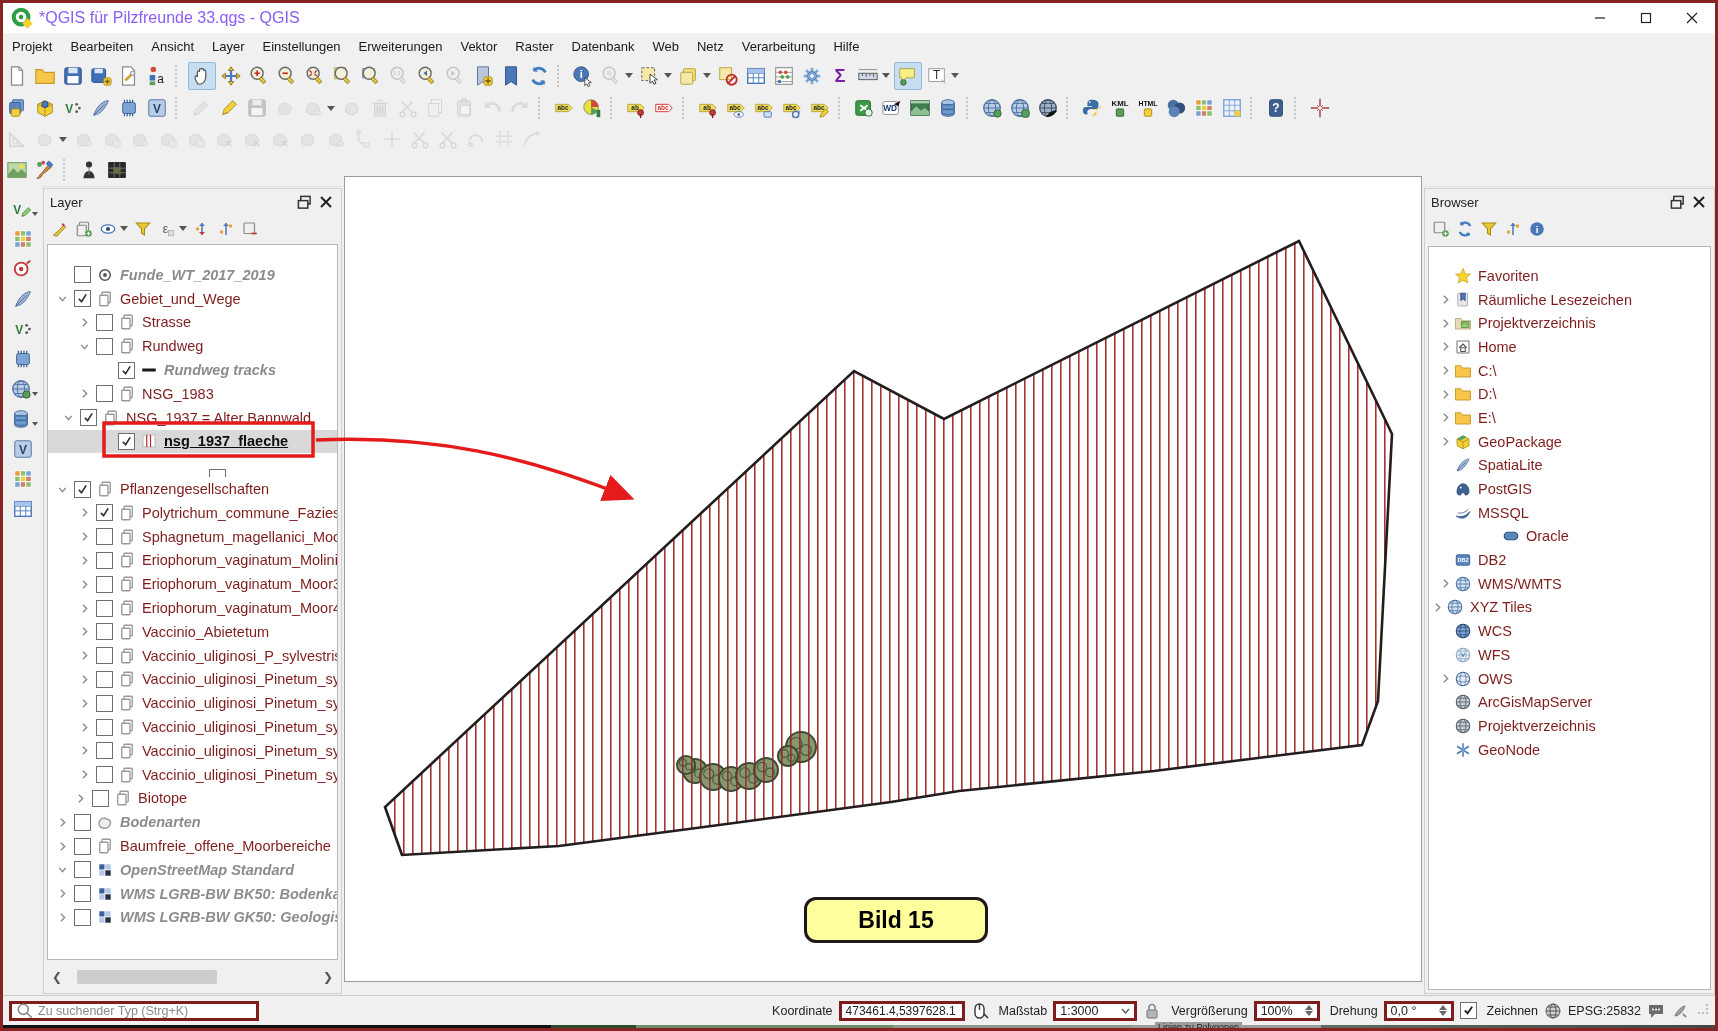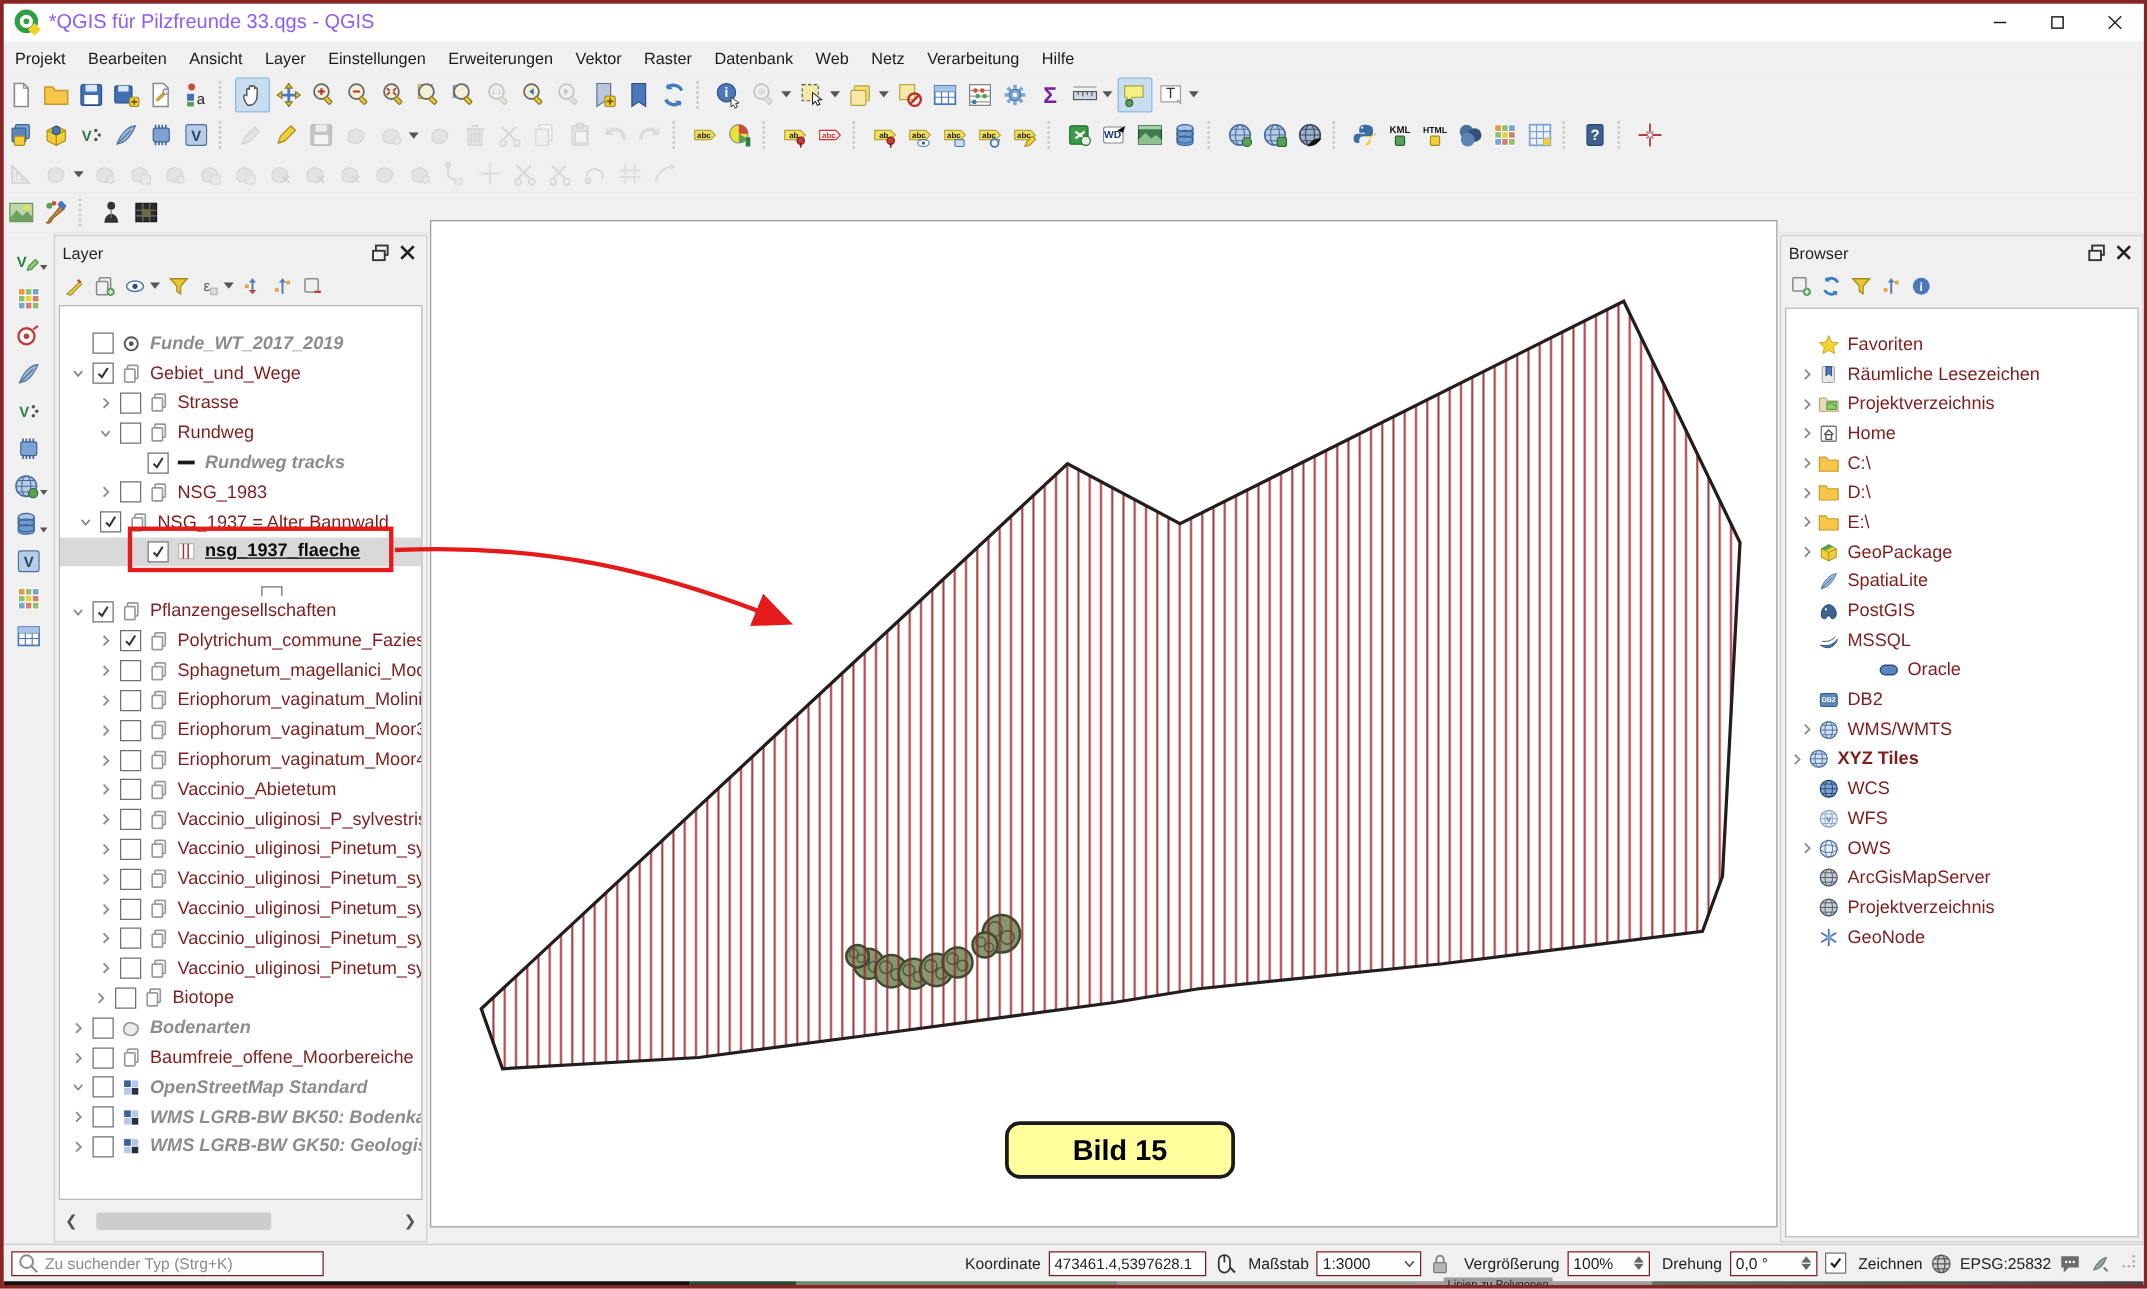--- a/index.html
+++ b/index.html
@@ -60,21 +60,21 @@
   .harrow{width:20px;height:20px;display:flex;align-items:center;justify-content:center;color:#555;font-size:12px;}
   .hthumb{height:14px;width:140px;background:#cdcdcd;border-radius:2px;margin-left:10px;}
   .hspace{flex:1;}
   
   .map-canvas{position:absolute;left:341px;top:173px;width:1078px;height:806px;background:#fff;border:1px solid #9c9c9c;box-sizing:border-box;}
   .bild-label{position:absolute;left:459px;top:720px;width:178px;height:40px;background:#ffff9e;border:3px solid #1a1a1a;
               border-radius:12px;display:flex;align-items:center;justify-content:center;font-size:23px;font-weight:bold;color:#000;}
   
   .statusbar{position:absolute;left:0;top:992px;width:100%;height:30px;background:#f0f0f0;border-top:1px solid #c9c9c9;
              display:flex;align-items:center;font-size:12.5px;color:#222;padding:0 6px;box-sizing:border-box;gap:6px;}
-  .sfield{background:#fff;border:1px solid #7f1d1d;height:20px;display:flex;align-items:center;padding:0 4px;box-sizing:border-box;}
+  .sfield{background:#fff;border:3px solid #7f1d1d;height:20px;display:flex;align-items:center;padding:0 4px;box-sizing:border-box;}
   .search-box{width:250px;color:#8a8a8a;gap:4px;}
   .coord-box{width:126px;font-size:12px;}
   .combo{width:84px;justify-content:space-between;}
   .spin{justify-content:space-between;}
   .spin .arrows{display:flex;flex-direction:column;gap:1px;margin-left:3px;}
   .spin .arrows i{width:0;height:0;border-left:4px solid transparent;border-right:4px solid transparent;display:block;}
   .spin .arrows i.up{border-bottom:5px solid #666;}
   .spin .arrows i.down{border-top:5px solid #666;}
   .slabel{margin-left:4px;}
   .sicon{width:18px;height:18px;flex:none;}
@@ -1718,21 +1718,21 @@
           </span>
           <span class="licon">
             <svg viewBox="0 0 24 24">
               <circle cx="12" cy="12" r="9" fill="#cfe0f0" stroke="#4a6f9f" stroke-width="1.4"></circle>
               <ellipse cx="12" cy="12" rx="4" ry="9" fill="none" stroke="#4a6f9f"></ellipse>
               <path d="M3 12h18M5 7h14M5 17h14" stroke="#4a6f9f" fill="none"></path>
             </svg>
           </span>
           <span class="tlabel">WMS/WMTS</span>
         </div>
-        <div class="trow brow" style="padding-left: 0; font-weight: bold;">
+        <div class="trow brow" style="padding-left: 0;">
           <span class="exp">
             <svg width="13" height="13" viewBox="0 0 24 24">
               <path d="M9 5l7 7-7 7" fill="none" stroke="#8a8a8a" stroke-width="2.6"></path>
             </svg>
           </span>
           <span class="licon">
             <svg viewBox="0 0 24 24">
               <circle cx="12" cy="12" r="9" fill="#cfe0f0" stroke="#4a6f9f" stroke-width="1.4"></circle>
               <ellipse cx="12" cy="12" rx="4" ry="9" fill="none" stroke="#4a6f9f"></ellipse>
               <path d="M3 12h18M5 7h14M5 17h14" stroke="#4a6f9f" fill="none"></path>

